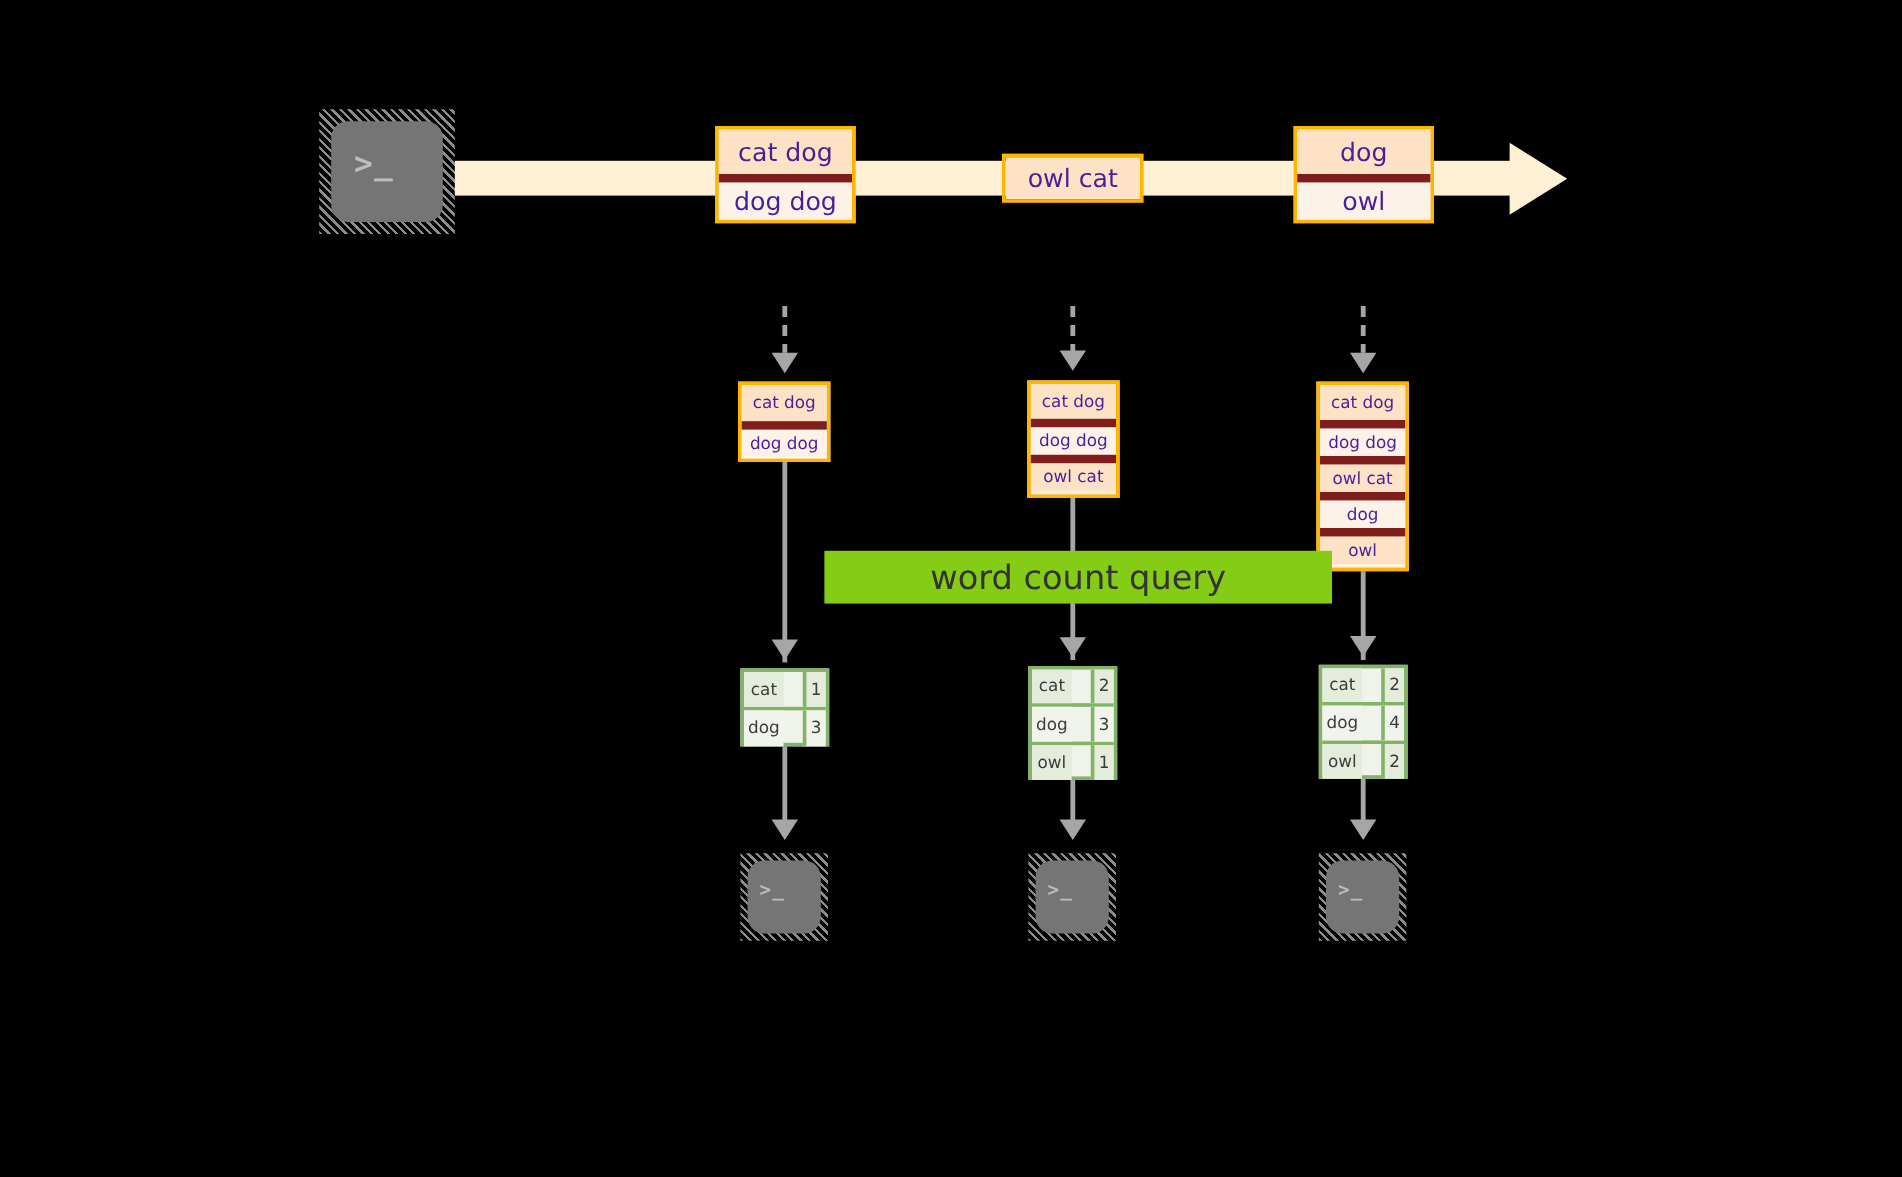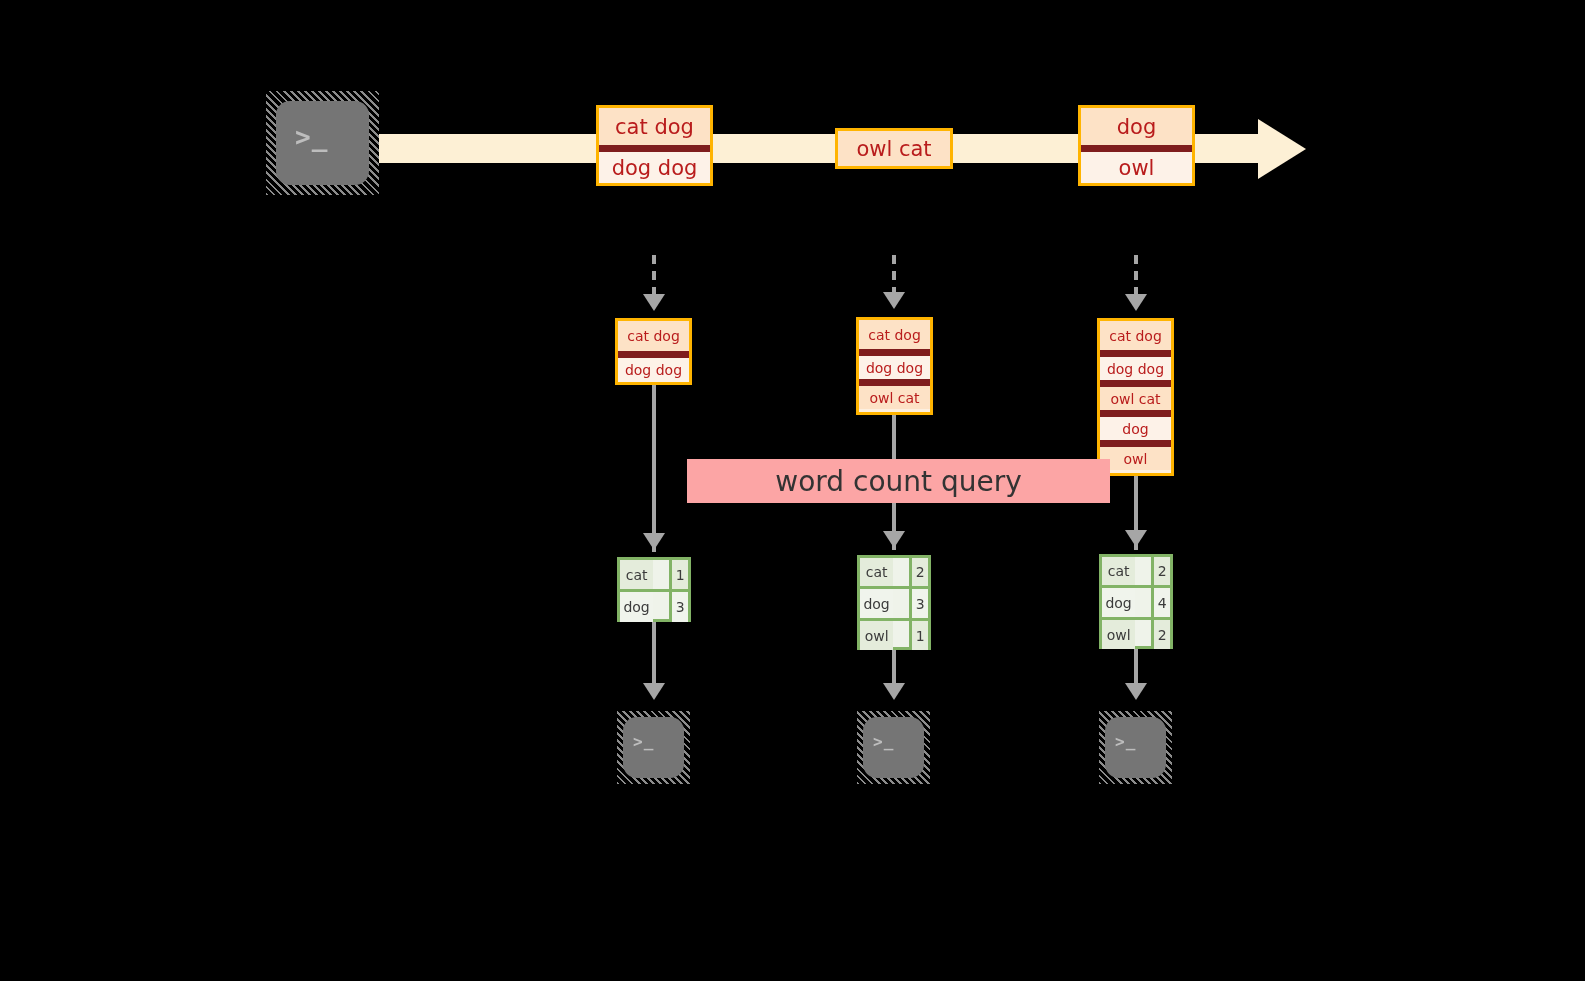--- a/index.html
+++ b/index.html
@@ -16,21 +16,21 @@
   
   .term{position:absolute;box-sizing:border-box;}
   .term .hatch{position:absolute;left:0;top:0;right:0;bottom:0;
       background:repeating-linear-gradient(45deg,#8c8c8c 0 2px,#000 2px 5px);}
   .term .body{position:absolute;background:#757575;border-radius:14px;}
   .term .glyph{position:absolute;color:#bdbdbd;font-family:"DejaVu Sans Mono","Liberation Mono",monospace;
       font-weight:700;letter-spacing:1px;line-height:1;}
 
   
   .otable{position:absolute;box-sizing:border-box;border:3px solid #ffb400;background:#fdf0e0;}
-  .otable .cell{box-sizing:border-box;color:#b91c1c;text-align:center;
+  .otable .cell{box-sizing:border-box;color:#4c1d95;text-align:center;
       display:flex;align-items:center;justify-content:center;white-space:nowrap;}
   .otable .cell.dark{background:#fde2c6;}
   .otable .cell.light{background:#fdf2e8;}
   .otable .cell + .cell{border-top:7px solid #7f1d1d;}
 
   
   .gtable{position:absolute;box-sizing:border-box;border:3px solid #82b366;background:#eff3ea;}
   .gtable .row{display:flex;gap:16px;}
   .gtable .row + .row{border-top:3px solid #82b366;}
   .gtable .k,.gtable .v{box-sizing:border-box;color:#3b3b3b;display:flex;
@@ -41,21 +41,21 @@
 
   
   .vline{position:absolute;background:#a6a6a6;width:4px;}
   .vdash{position:absolute;width:4px;
       background:repeating-linear-gradient(to bottom,#a6a6a6 0 9px,transparent 9px 16px);}
   .vhead{position:absolute;width:0;height:0;
       border-left:11px solid transparent;border-right:11px solid transparent;
       border-top:17px solid #a6a6a6;}
 
   
-  .qlabel{position:absolute;background:#fca5a5;color:#333;
+  .qlabel{position:absolute;background:#84cc16;color:#333;
       display:flex;align-items:center;justify-content:center;white-space:nowrap;}
 </style>
 </head>
 <body>
 
 <div class="stage">
 
   <div class="stream-band" style="left:366px;top:134px;width:894px;height:29px;"></div>
   <div class="stream-head" style="left:1258px;top:119px;"></div>
 

